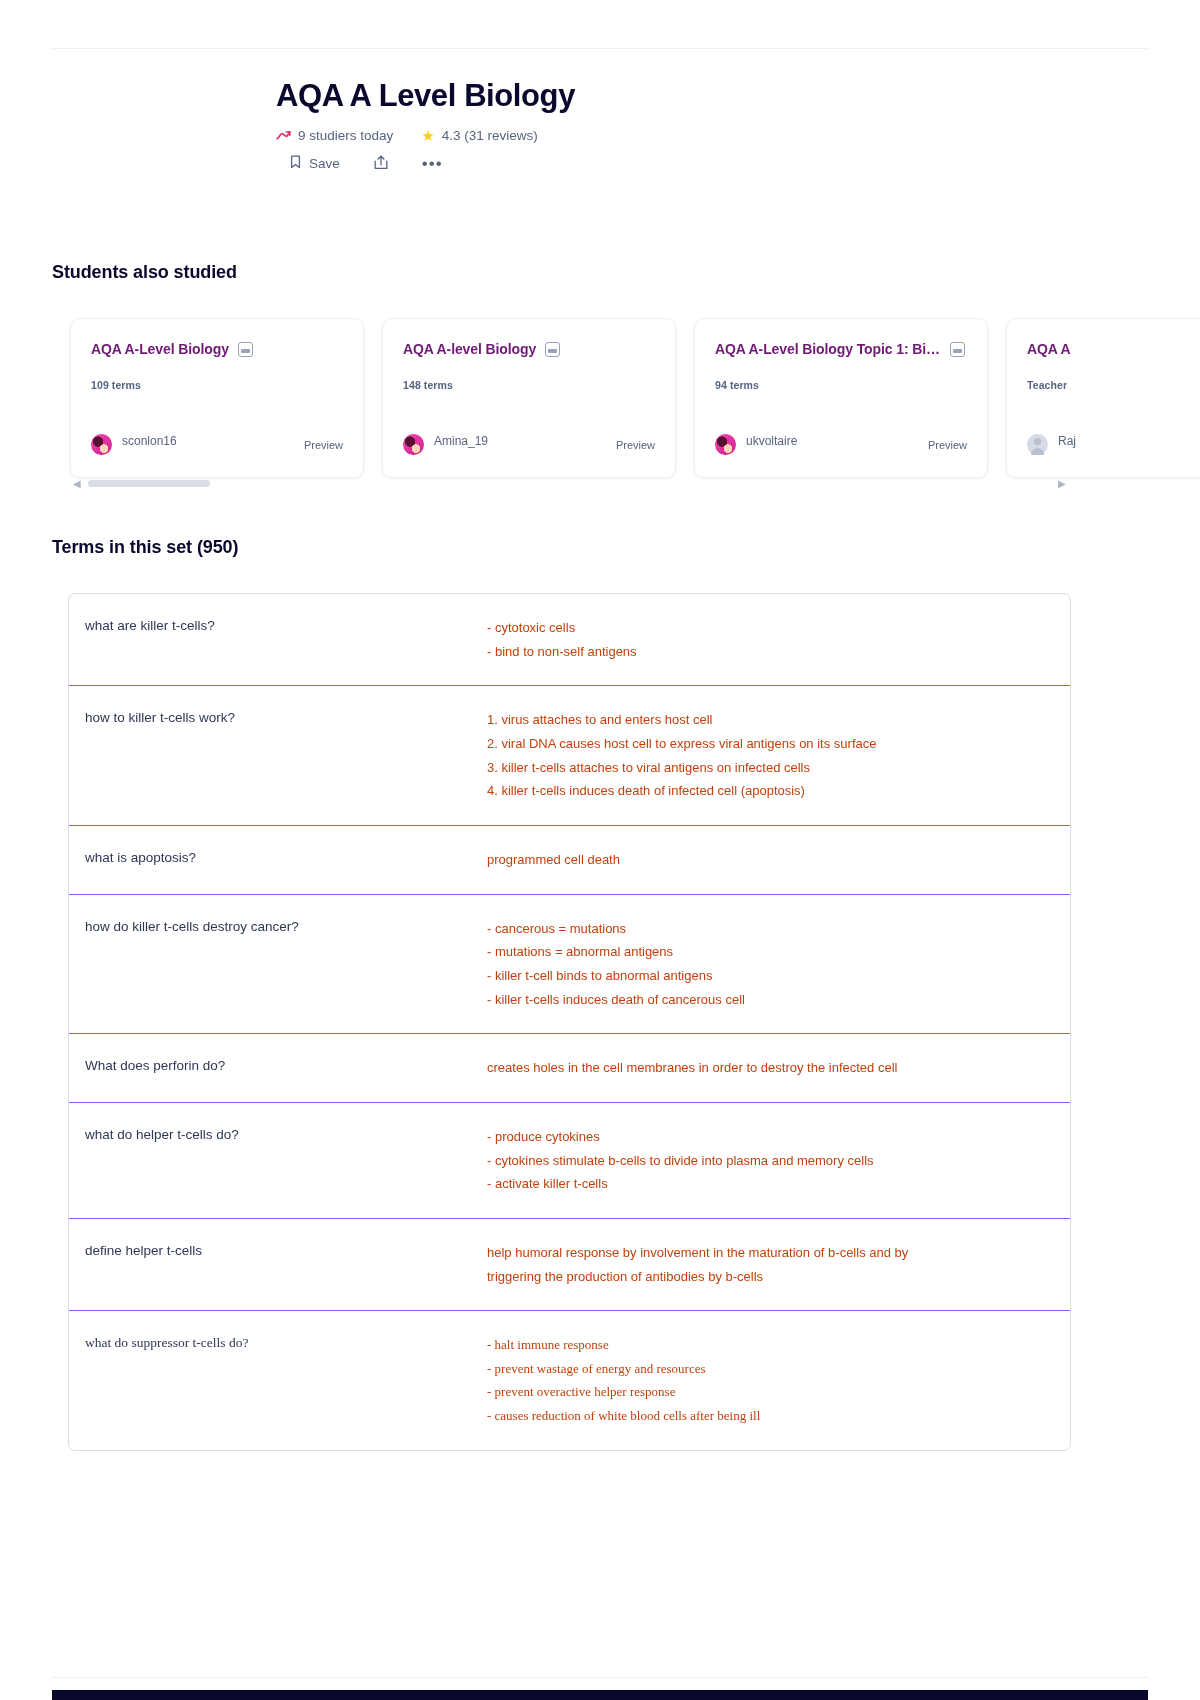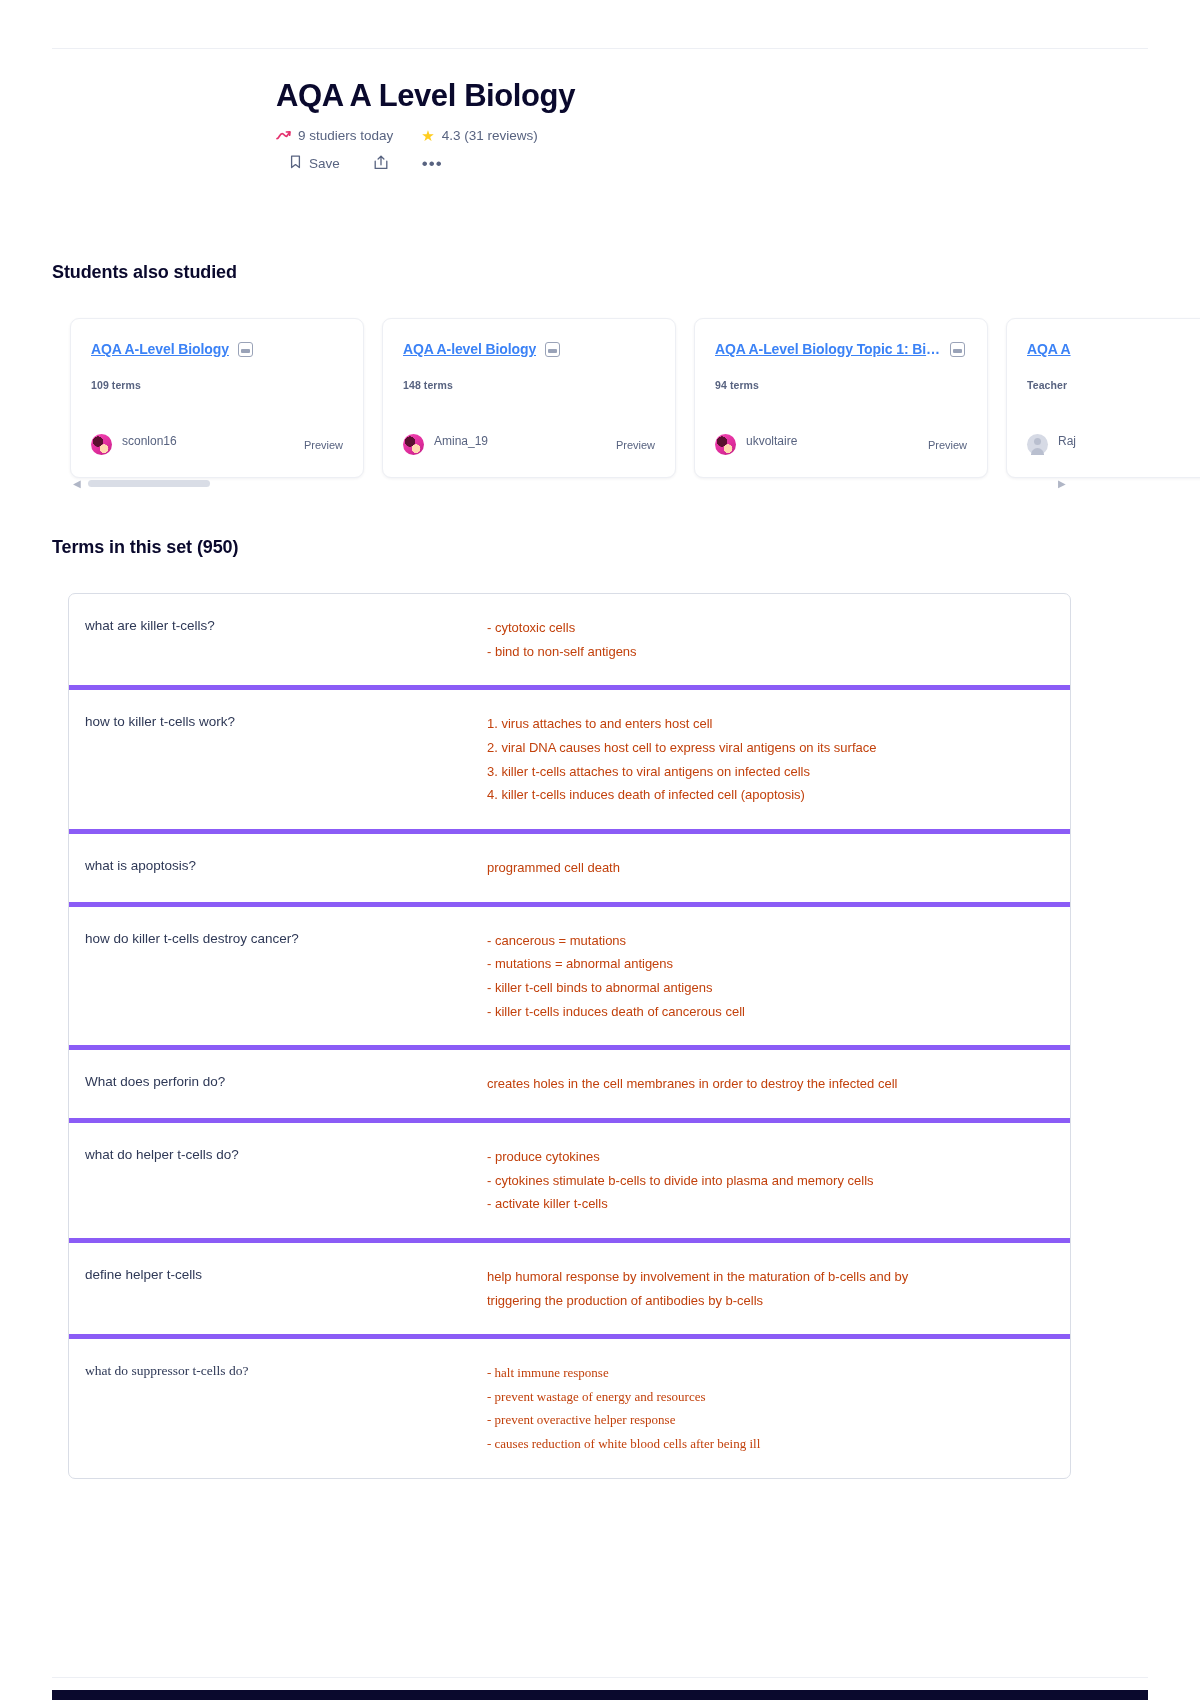--- a/index.html
+++ b/index.html
@@ -123,27 +123,26 @@
 
   .card-title-row {
     display: flex;
     align-items: center;
     gap: 9px;
     white-space: nowrap;
   }
   .card-title {
     font-size: 14px;
     font-weight: 700;
-    color: #3b82f6;
+    color: #701a75;
     letter-spacing: -0.1px;
     overflow: hidden;
     text-overflow: ellipsis;
     white-space: nowrap;
     max-width: 226px;
-    text-decoration: underline;
   }
   .preview-badge {
     width: 15px; height: 15px;
     border: 1.4px solid #9aa3b8;
     border-radius: 3px;
     position: relative;
     flex: 0 0 auto;
   }
   .preview-badge::after {
     content: "";
@@ -251,21 +250,21 @@
     top: 593px;
     width: 1003px;
     border: 1px solid #d9dde6;
     border-radius: 7px;
     background: #ffffff;
     overflow: hidden;
   }
   .term-row {
     display: flex;
     align-items: flex-start;
-    border-bottom: 5px solid #8b5cf6;
+    border-bottom: 1px solid #8b5cf6;
     padding: 22px 0 22px 0;
     min-height: 64px;
   }
   .term-row:last-child { border-bottom: none; font-family: Liberation Serif, serif; }
   .term-left {
     width: 418px;
     padding: 0 18px 0 16px;
     font-size: 13.5px;
     color: #2e3856;
     line-height: 1.5;

